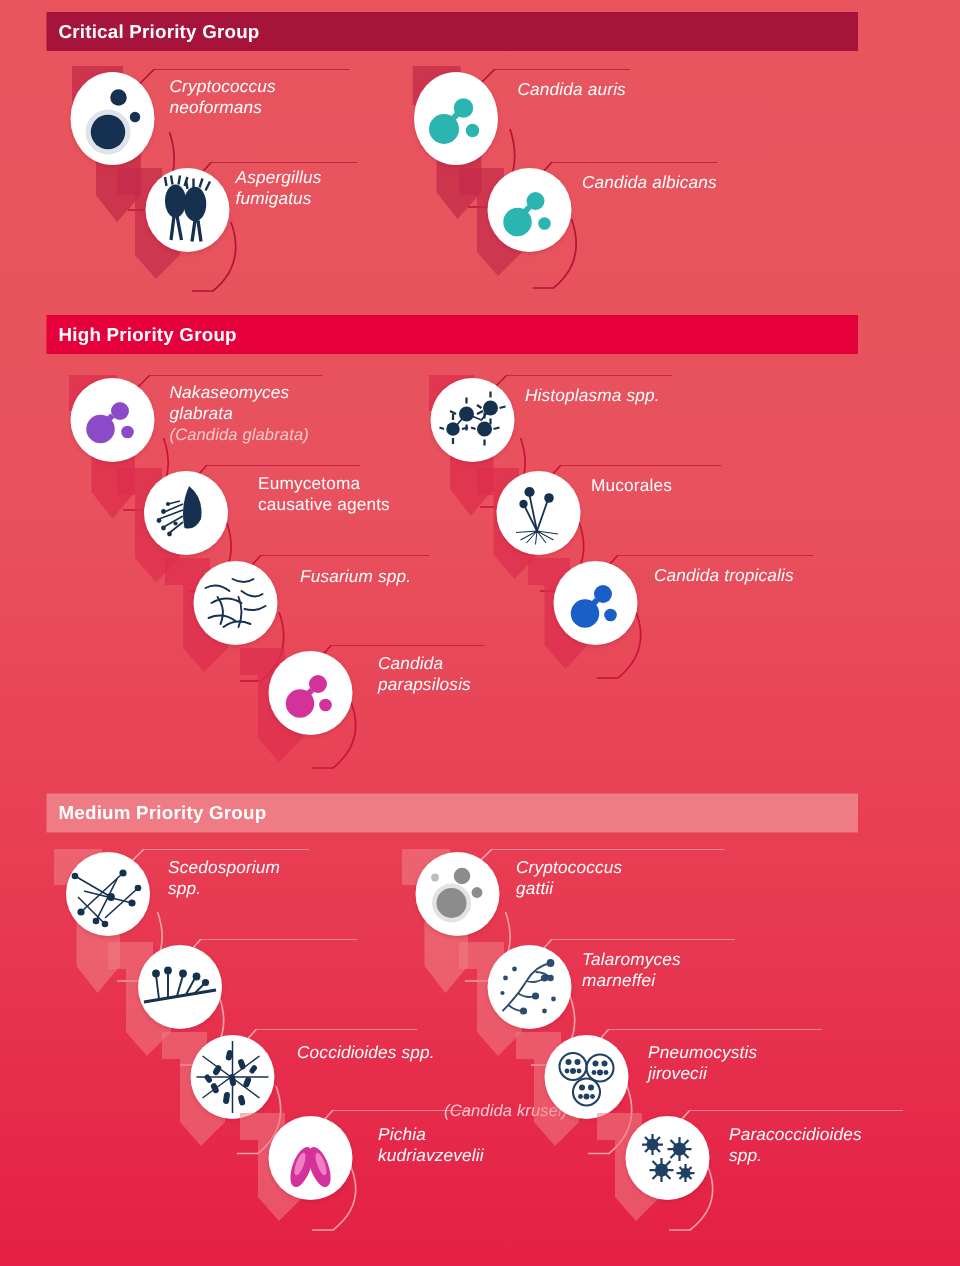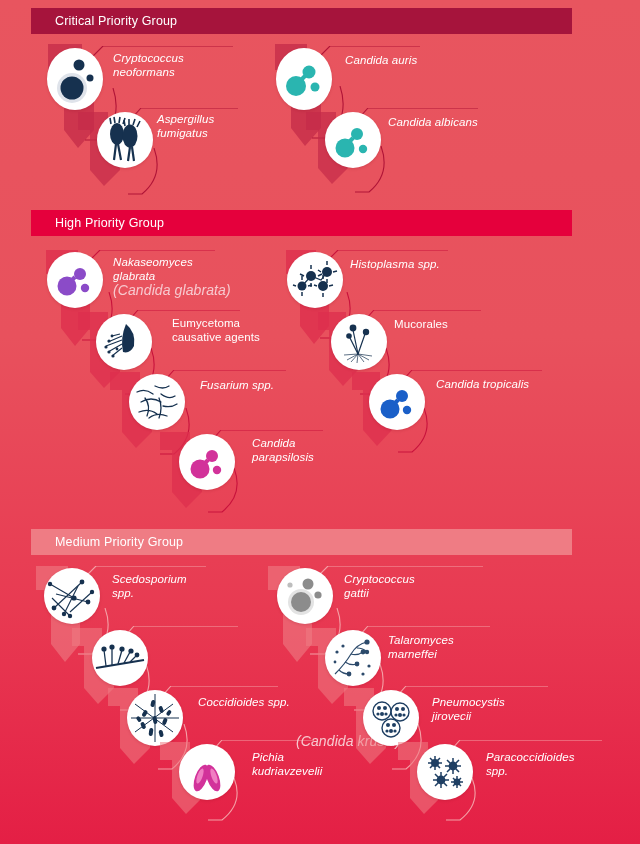--- a/index.html
+++ b/index.html
@@ -11,22 +11,22 @@
   }
   .canvas{position:absolute;inset:0;}
 
   
   .sec-head{
     position:absolute;left:31px;height:26px;width:541px;
     display:flex;align-items:center;
   }
   .sec-head .bar{position:absolute;inset:0;}
   .sec-head .txt{
-    position:relative;z-index:2;color:#ffffff;font-weight:normal;
-    font-size:12.5px;letter-spacing:.15px;padding-left:24px;
+    position:relative;z-index:2;color:#ffffff;font-weight:bold;
+    font-size:12.5px;letter-spacing:.15px;padding-left:8px;
   }
   .sec-head.critical .bar{background:#a6143c;}
   .sec-head.high .bar{background:#e5003c;}
   .sec-head.medium .bar{background:#ef7c84;}
   .sec-head.critical{top:8px;}
   .sec-head.high{top:210px;}
   .sec-head.medium{top:529px;}
   .bubble{
     position:absolute;border-radius:50%;background:#ffffff;
     box-shadow:0 1px 3px rgba(120,0,20,.18);
@@ -37,21 +37,21 @@
   .chev{position:absolute;}
   .lead{position:absolute;}
   .label{
     position:absolute;color:#ffffff;font-weight:normal;font-style:italic;
     font-size:11.5px;line-height:13.6px;letter-spacing:.1px;
     white-space:pre-line;
   }
   .label.up{font-style:normal;}
   .sub{
     position:absolute;color:#f7c9cf;font-style:italic;font-weight:normal;
-    font-size:14px;line-height:10px;letter-spacing:.1px;
+    font-size:11px;line-height:10px;letter-spacing:.1px;
   }
 </style>
 </head>
 <body>
 
 <div class="canvas">
 
   <div class="sec-head critical">
     <div class="bar"></div>
     <div class="txt">Critical Priority Group</div>

